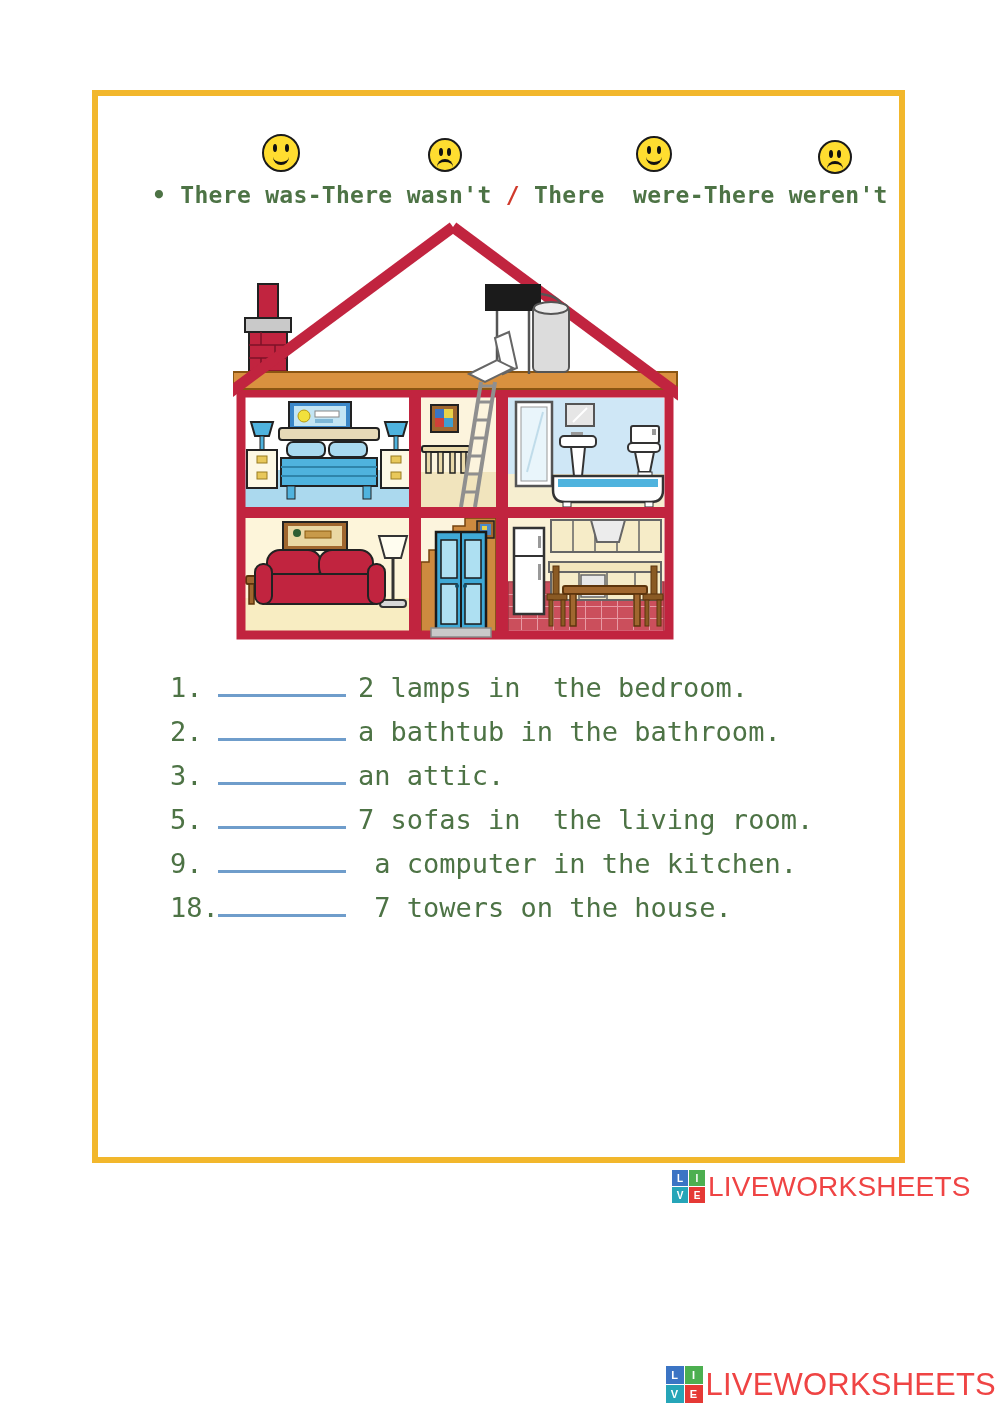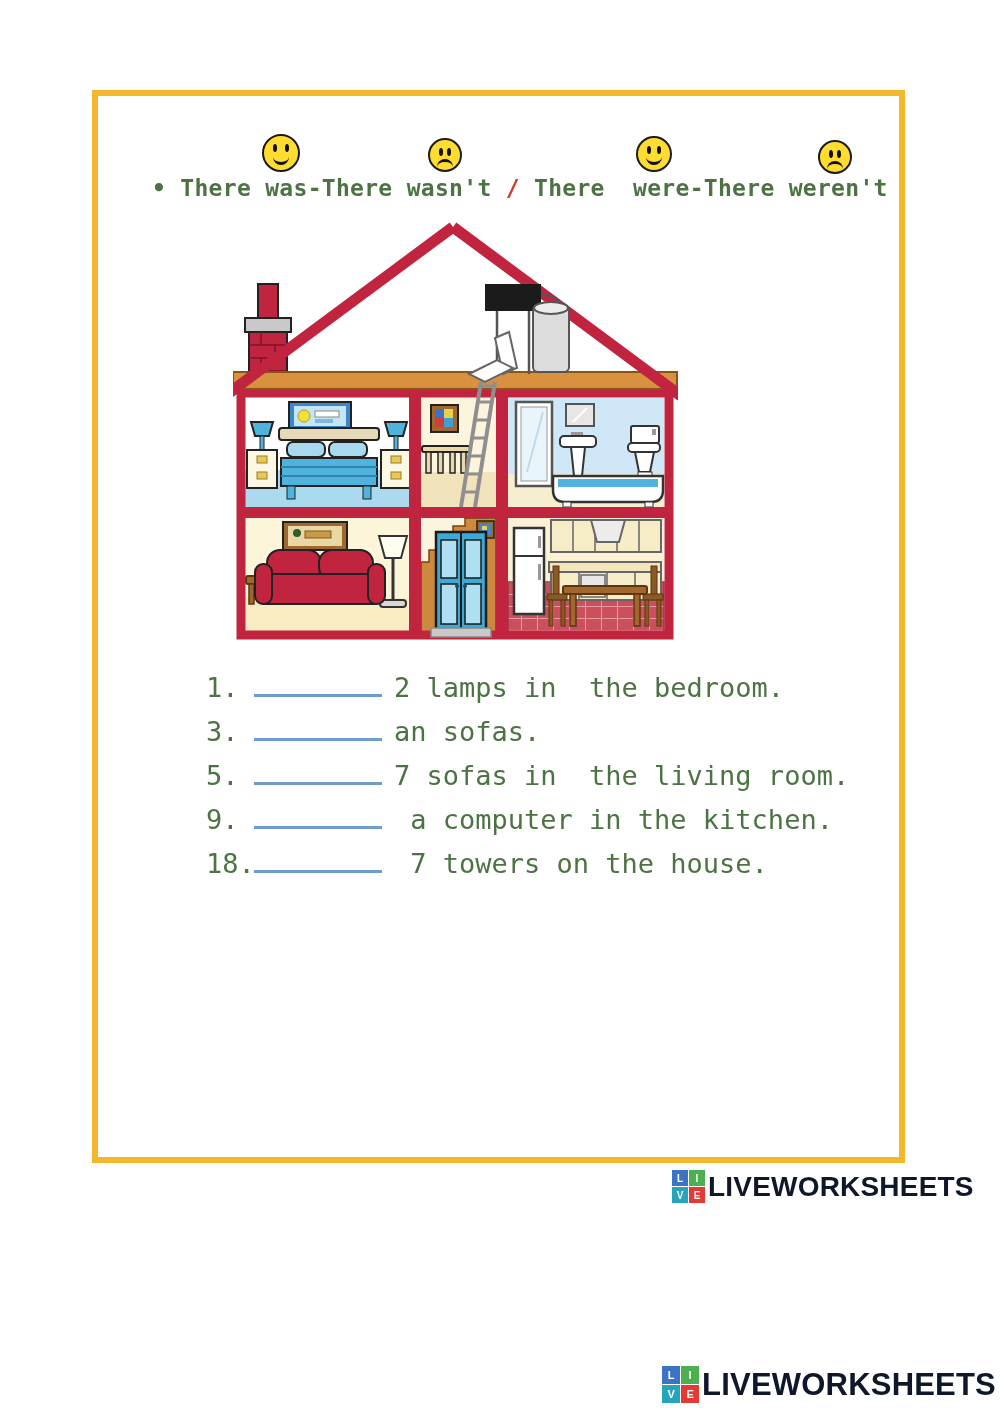--- a/index.html
+++ b/index.html
@@ -17,43 +17,43 @@
   .face .eye.l{left:9px}.face .eye.r{right:9px}
   .face .mouth{position:absolute;left:50%;transform:translateX(-50%);width:16px;height:8px;box-sizing:border-box;}
   .face.happy .mouth{bottom:5px;border-bottom:3px solid #111;border-radius:0 0 12px 12px;}
   .face.sad .mouth{bottom:3px;border-top:3px solid #111;border-radius:12px 12px 0 0;}
   #face1{left:262px;top:134px;width:38px;height:38px;}
   #face2{left:428px;top:138px;width:34px;height:34px;}
   #face3{left:636px;top:136px;width:36px;height:36px;}
   #face4{left:818px;top:140px;width:34px;height:34px;}
   
   .header-line{
-    position:absolute;left:152px;top:175px;font-size:23px;color:#4d7345;
+    position:absolute;left:152px;top:182px;font-size:23px;color:#4d7345;
     letter-spacing:0.3px;white-space:pre;font-weight:bold;
   }
   .header-line .slash{color:#d03a2c;}
   
   .house-wrap{position:absolute;left:233px;top:222px;width:445px;height:420px;}
   
   .items{position:absolute;left:170px;top:666px;}
-  .item{white-space:pre;font-size:27px;color:#4d7345;height:44px;line-height:44px;margin-left:36px;}
+  .item{white-space:pre;font-size:27px;color:#4d7345;height:44px;line-height:44px;}
   .item .num{display:inline-block;width:48px;white-space:pre;}
   .item .blank{
     display:inline-block;width:128px;height:18px;margin-right:12px;
     border-bottom:3px solid #6f9dcb;
   }
   
   .logo{position:absolute;display:flex;align-items:center;gap:3px;}
   .logo-grid{display:grid;grid-template-columns:1fr 1fr;grid-template-rows:1fr 1fr;gap:1px;}
   .logo-grid span{
     display:flex;align-items:center;justify-content:center;color:#fff;
     font-family:"Liberation Sans",sans-serif;font-weight:bold;
   }
   .sq-l{background:#3b74c4}.sq-i{background:#4caf50}.sq-v{background:#26a5b8}.sq-e{background:#e53935}
-  .logo-text{font-family:"Liberation Sans",sans-serif;font-weight:bold;color:#0f172a;letter-spacing:0.2px;}
+  .logo-text{font-family:"Liberation Sans",sans-serif;font-weight:normal;color:#ef4444;letter-spacing:0.2px;}
   #logo1{left:672px;top:1170px;}
   #logo1 .logo-grid{width:33px;height:33px;}
   #logo1 .logo-grid span{font-size:10px;}
   #logo1 .logo-text{font-size:28px;}
   #logo2{right:4px;top:1366px;}
   #logo2 .logo-grid{width:37px;height:37px;}
   #logo2 .logo-grid span{font-size:11px;}
   #logo2 .logo-text{font-size:31px;}
 </style>
 </head>
@@ -307,21 +307,22 @@
     <line x1="239" y1="216" x2="253" y2="216" stroke-width="3"></line>
     <line x1="242" y1="198" x2="256" y2="198" stroke-width="3"></line>
     <line x1="245" y1="180" x2="259" y2="180" stroke-width="3"></line>
     <line x1="247" y1="164" x2="261" y2="164" stroke-width="3"></line>
   </g>
 </svg>
 </div>
 
 <div class="items">
   <div class="item"><span class="num">1.</span><span class="blank"></span><span class="txt">2 lamps in  the bedroom.</span></div>
-  <div class="item"><span class="num">3.</span><span class="blank"></span><span class="txt">an sofas.</span></div>
+  <div class="item"><span class="num">2.</span><span class="blank"></span><span class="txt">a bathtub in the bathroom.</span></div>
+  <div class="item"><span class="num">3.</span><span class="blank"></span><span class="txt">an attic.</span></div>
   <div class="item"><span class="num">5.</span><span class="blank"></span><span class="txt">7 sofas in  the living room.</span></div>
   <div class="item"><span class="num">9.</span><span class="blank"></span><span class="txt"> a computer in the kitchen.</span></div>
   <div class="item"><span class="num">18.</span><span class="blank"></span><span class="txt"> 7 towers on the house.</span></div>
 </div>
 
 <div id="logo1" class="logo">
   <div class="logo-grid">
     <span class="sq-l">L</span>
     <span class="sq-i">I</span>
     <span class="sq-v">V</span>

